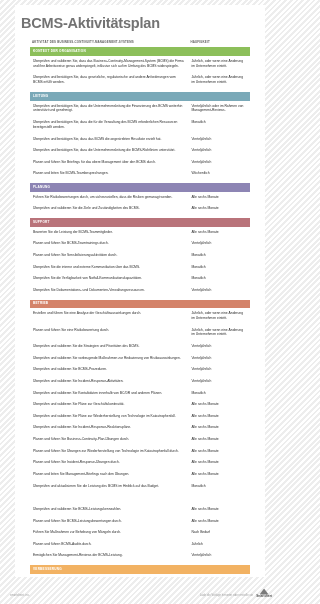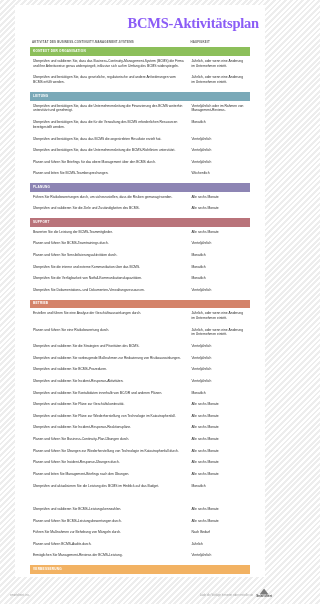--- a/index.html
+++ b/index.html
@@ -27,29 +27,28 @@
     top: 5px;
     width: 250px;
     height: 572px;
     background: #ffffff;
     box-sizing: border-box;
     padding: 0;
     overflow: hidden;
   }
 
   .doc-title {
-    text-align: right;
+    text-align: left;
     font-size: 14.5px;
     font-weight: bold;
-    color: #8b5cf6;
+    color: #737373;
     letter-spacing: -0.2px;
     margin: 11px 0 9px 0;
     padding: 0 6px;
     line-height: 1.1;
-    font-family: Liberation Serif, serif;
   }
 
   .table-wrap {
     padding: 0 15px 10px 15px;
   }
 
   table.plan {
     width: 100%;
     border-collapse: collapse;
     table-layout: fixed;

